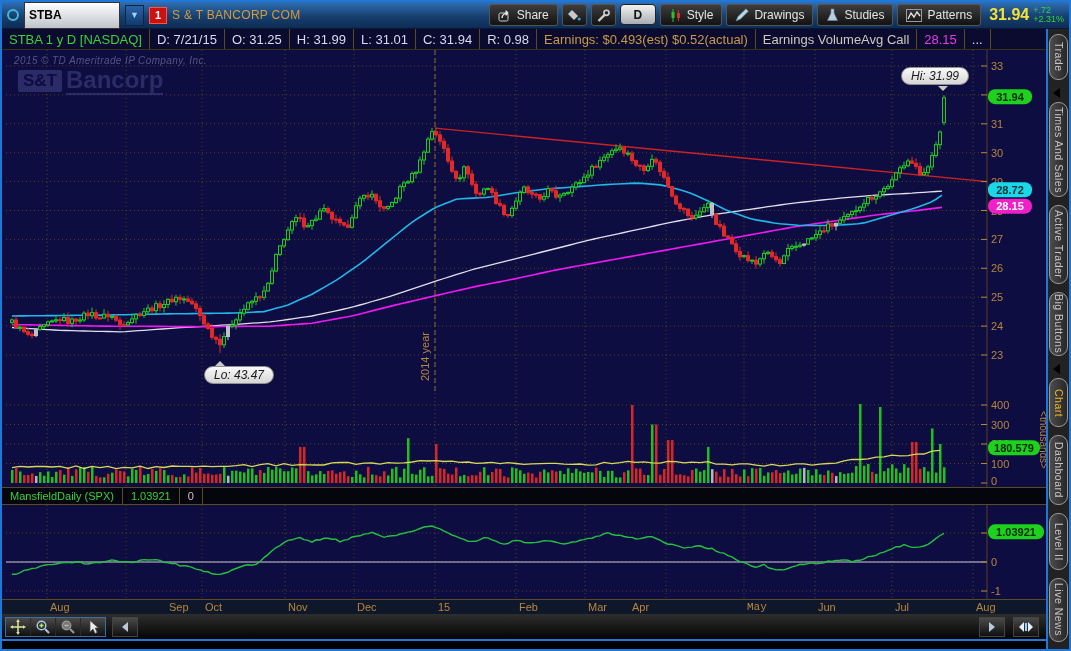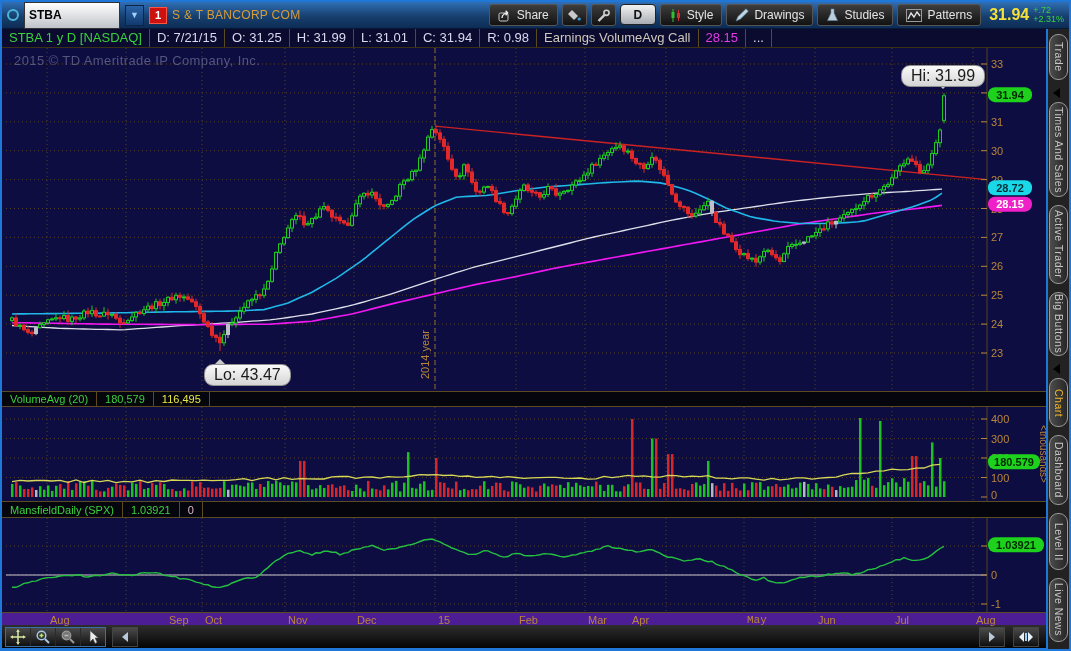--- a/index.html
+++ b/index.html
@@ -37,29 +37,29 @@
   .left-col{width:1044px;border-right:2px solid #1f78d8;display:flex;flex-direction:column;background:#000;}
   .price-pane{position:relative;height:343px;background:#0d0d42;}
   .pane-hdr{height:16px;background:#05050e;border-top:1px solid #5c4a20;border-bottom:1px solid #5c4a20;
     display:flex;align-items:stretch;font-size:11px;}
   .pane-hdr .cell{padding:0 8px;}
   .h-green{color:#3ad13a;}
   .h-yellow{color:#e8e848;}
   .h-pink{color:#ddb8c8;}
   .vol-pane,.mans-pane{position:relative;height:94px;background:#0d0d42;}
   .mans-pane{border-bottom:1px solid #5c4a20;}
-  .xaxis{position:relative;height:14px;background:#4c1d95;}
+  .xaxis{position:relative;height:14px;background:#0f172a;}
   .xaxis span{position:absolute;top:1px;color:#b8863b;font-size:11px;}
   
-  .copyright{position:absolute;left:12px;top:5px;color:#55557f;font-size:13px;letter-spacing:.4px;}
+  .copyright{position:absolute;left:12px;top:5px;color:#55557f;font-size:10px;letter-spacing:.4px;font-style:italic;}
   .wm{position:absolute;left:16px;top:17px;display:flex;align-items:center;gap:4px;opacity:.85;}
   .wm-badge{background:#31316e;color:#0d0d42;font-weight:bold;font-size:17px;padding:1px 5px;border-radius:2px;}
   .wm-text{color:#31316e;font-size:24px;font-weight:bold;border-bottom:2px solid #31316e;line-height:26px;}
   .bubble-tip{position:absolute;background:linear-gradient(#fafafa,#d5d5d5);border:1px solid #909090;
-    border-radius:9px;color:#1a1a1a;font-size:16px;padding:1px 9px;white-space:nowrap;z-index:5;}
+    border-radius:9px;color:#1a1a1a;font-size:12px;padding:1px 9px;white-space:nowrap;z-index:5;font-style:italic;}
   .tail{position:absolute;width:0;height:0;border:5px solid transparent;z-index:4;}
   
   .sidebar{flex:1;background:#222;display:flex;flex-direction:column;align-items:center;padding-top:5px;}
   .side-tab{writing-mode:vertical-rl;width:17px;display:flex;align-items:center;justify-content:center;
     border:1px solid #9a9a9a;border-radius:9px;background:linear-gradient(90deg,#4c4c4c,#262626);
     color:#c6c6c6;font-size:10.5px;margin-bottom:8px;cursor:pointer;letter-spacing:.5px;}
   .side-tab.active{color:#f0b429;}
   .notch{width:0;height:0;border:5px solid transparent;border-right:7px solid #000;align-self:flex-start;margin:0 0 4px 0;}
   
   .toolbar{height:23px;background:linear-gradient(#2e2e2e,#040404);display:flex;align-items:center;
@@ -162,20 +162,21 @@
     <div class="left-col">
 
       <div class="infobar">
         <div class="cell c-sym">STBA 1 y D [NASDAQ]</div>
         <div class="cell">D: 7/21/15</div>
         <div class="cell">O: 31.25</div>
         <div class="cell">H: 31.99</div>
         <div class="cell">L: 31.01</div>
         <div class="cell">C: 31.94</div>
         <div class="cell">R: 0.98</div>
+        <div class="cell c-earn">Earnings: $0.493(est) $0.52(actual)</div>
         <div class="cell c-call">Earnings VolumeAvg Call</div>
         <div class="cell c-sma">28.15</div>
         <div class="cell">...</div>
 
       </div>
 
       <div class="price-pane">
         <svg id="price-svg" width="1044" height="343">
             <line x1="4" y1="305" x2="985" y2="305" stroke="#54431c" stroke-dasharray="1,3"></line>
             <line x1="4" y1="276.09999999999997" x2="985" y2="276.09999999999997" stroke="#54431c" stroke-dasharray="1,3"></line>
@@ -699,31 +700,30 @@
             <line x1="979" y1="16" x2="985" y2="16" stroke="#b8863b"></line>
             <text x="989" y="20" fill="#b8863b" font-family="&quot;Liberation Sans&quot;,sans-serif" font-size="11">33</text>
             <rect x="986" y="39.13399999999996" width="44" height="15" rx="7" fill="#1dd11d"></rect>
             <text x="1008" y="50.63399999999996" fill="#002900" text-anchor="middle" font-weight="bold" font-family="&quot;Liberation Sans&quot;,sans-serif" font-size="11">31.94</text>
             <rect x="986" y="132.192" width="44" height="15" rx="7" fill="#1ad8e8"></rect>
             <text x="1008" y="143.692" fill="#003038" text-anchor="middle" font-weight="bold" font-family="&quot;Liberation Sans&quot;,sans-serif" font-size="11">28.72</text>
             <rect x="986" y="148.66500000000002" width="44" height="15" rx="7" fill="#f020c8"></rect>
             <text x="1008" y="160.16500000000002" fill="#ffffff" text-anchor="middle" font-weight="bold" font-family="&quot;Liberation Sans&quot;,sans-serif" font-size="11">28.15</text>
           </svg>
         <div class="copyright">2015 © TD Ameritrade IP Company, Inc.</div>
+        <div class="wm">
+          <span class="wm-badge">S&amp;T</span>
+          <span class="wm-text">Bancorp</span>
+        </div>
         <div class="bubble-tip" style="left:899px;top:17px;">Hi: 31.99</div>
         <div class="tail" style="left:936px;top:36px;border-top-color:#c9c9c9;"></div>
         <div class="bubble-tip" style="left:202px;top:316px;">Lo: 43.47</div>
         <div class="tail" style="left:213px;top:306px;border-bottom-color:#c9c9c9;"></div>
       </div>
 
-      <div class="pane-hdr">
-        <div class="cell h-green">VolumeAvg (20)</div>
-        <div class="cell h-green">180,579</div>
-        <div class="cell h-yellow">116,495</div>
-      </div>
       <div class="vol-pane">
         <svg id="vol-svg" width="1044" height="94">
             <line x1="4" y1="12" x2="985" y2="12" stroke="#54431c" stroke-dasharray="1,3"></line>
             <line x1="4" y1="31.5" x2="985" y2="31.5" stroke="#54431c" stroke-dasharray="1,3"></line>
             <line x1="4" y1="51" x2="985" y2="51" stroke="#54431c" stroke-dasharray="1,3"></line>
             <line x1="4" y1="70.5" x2="985" y2="70.5" stroke="#54431c" stroke-dasharray="1,3"></line>
             <line x1="45" y1="0" x2="45" y2="94" stroke="#54431c" stroke-dasharray="1,3"></line>
             <line x1="124" y1="0" x2="124" y2="94" stroke="#54431c" stroke-dasharray="1,3"></line>
             <line x1="200" y1="0" x2="200" y2="94" stroke="#54431c" stroke-dasharray="1,3"></line>
             <line x1="283" y1="0" x2="283" y2="94" stroke="#54431c" stroke-dasharray="1,3"></line>

